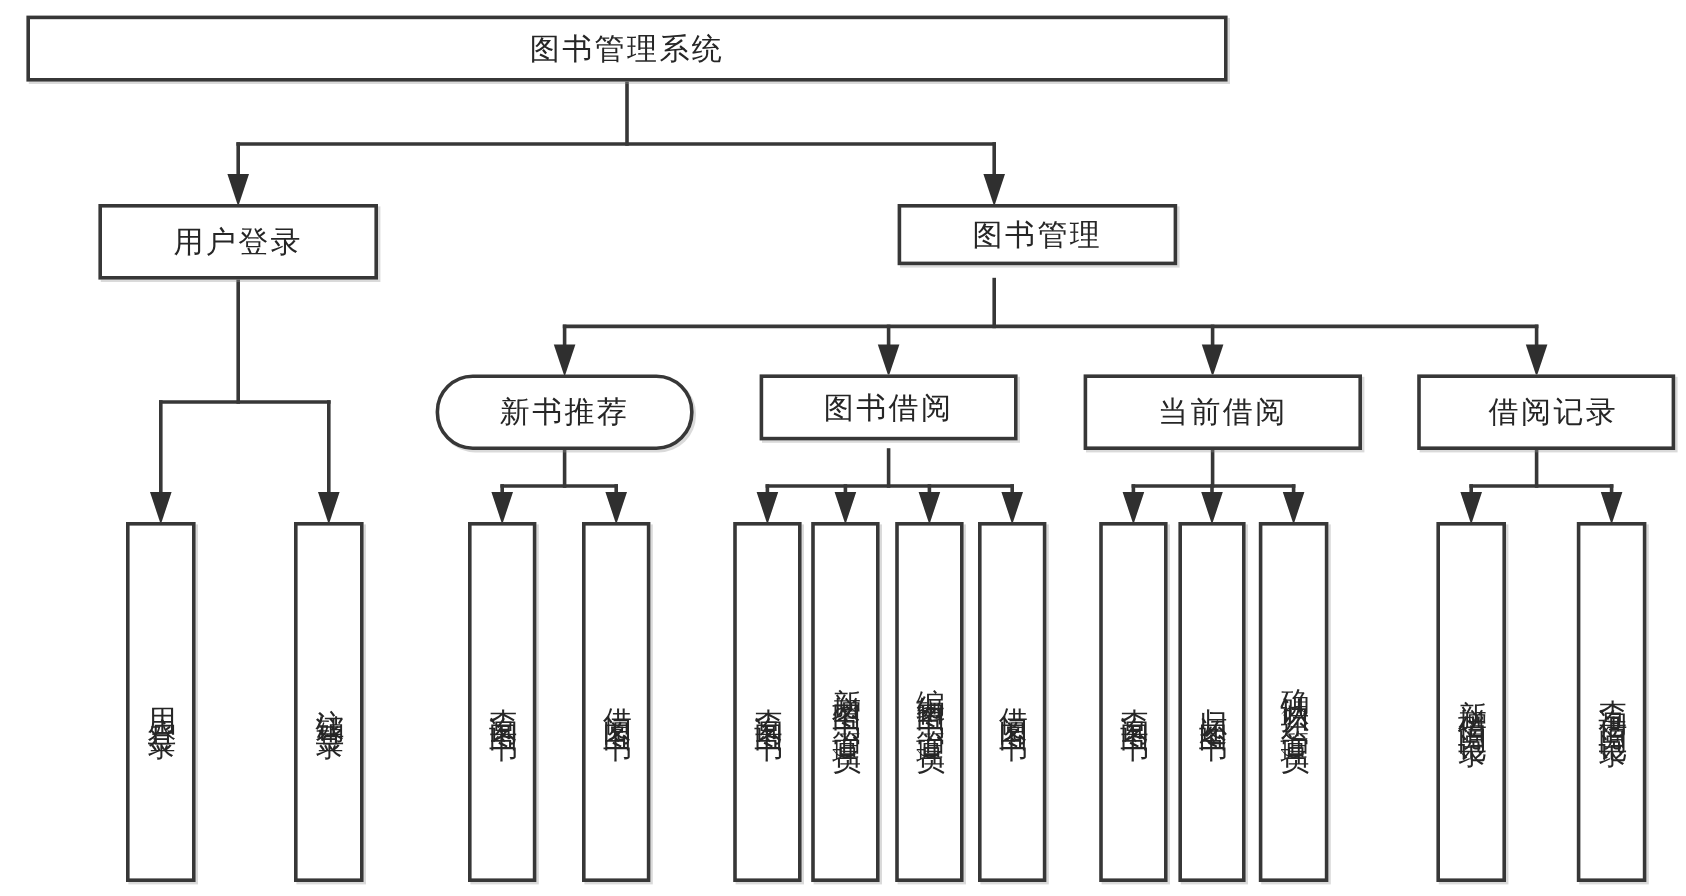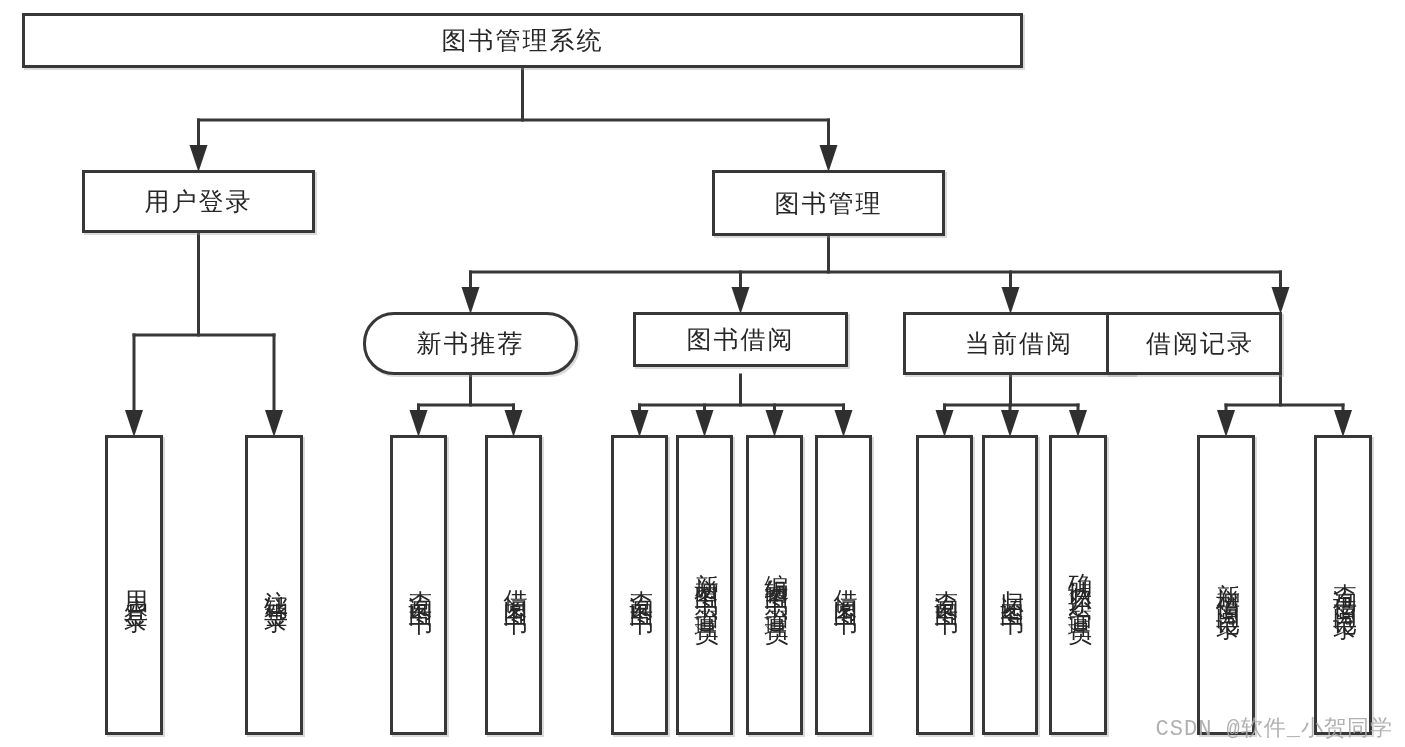--- a/index.html
+++ b/index.html
@@ -2,21 +2,21 @@
 <html><head>
 <meta charset="utf-8">
 <style>
   html, body { margin: 0; padding: 0; background: #ffffff; }
   .stage {
     position: relative;
     width: 1405px;
     height: 747px;
     background: #ffffff;
     overflow: hidden;
-    font-family: Liberation Mono, monospace;
+    font-family: Liberation Serif, serif;
   }
   #connectors {
     position: absolute;
     left: 0; top: 0;
     width: 1405px; height: 747px;
     z-index: 1;
   }
   #nodes { position: absolute; left: 0; top: 0; z-index: 2; }
   .node {
     position: absolute;
@@ -109,33 +109,33 @@
       <line x1="1343" y1="405" x2="1343" y2="415" stroke="#373737" stroke-width="3" stroke-linecap="square"></line>
       <polygon points="1334,410 1352,410 1343,437" fill="#2f2f2f"></polygon>
     </svg>
   <div id="nodes">
       <div class="node horizontal" style="left: 22px; top: 13px; width: 1001px; height: 55px;">
         <span class="label">图书管理系统</span>
       </div>
       <div class="node horizontal" style="left: 82px; top: 170px; width: 233px; height: 63px;">
         <span class="label">用户登录</span>
       </div>
-      <div class="node horizontal" style="left: 712px; top: 170px; width: 233px; height: 66px;">
+      <div class="node horizontal" style="left: 748px; top: 170px; width: 233px; height: 51px;">
         <span class="label">图书管理</span>
       </div>
       <div class="node horizontal" style="left: 363px; top: 312px; width: 215px; height: 63px; border-radius: 31px;">
         <span class="label">新书推荐</span>
       </div>
       <div class="node horizontal" style="left: 633px; top: 312px; width: 215px; height: 55px;">
         <span class="label">图书借阅</span>
       </div>
       <div class="node horizontal" style="left: 903px; top: 312px; width: 232px; height: 63px;">
         <span class="label">当前借阅</span>
       </div>
-      <div class="node horizontal" style="left: 1106px; top: 312px; width: 176px; height: 63px; padding-left: 12px;">
+      <div class="node horizontal" style="left: 1181px; top: 312px; width: 215px; height: 63px; padding-left: 12px;">
         <span class="label">借阅记录</span>
       </div>
       <div class="node vertical" style="left: 105px; top: 435px; width: 58px; height: 300px;">
         <span class="label">用户登录</span>
       </div>
       <div class="node vertical" style="left: 245px; top: 435px; width: 58px; height: 300px;">
         <span class="label">注销登录</span>
       </div>
       <div class="node vertical" style="left: 390px; top: 435px; width: 57px; height: 300px;">
         <span class="label">查询图书</span>
@@ -164,14 +164,13 @@
       <div class="node vertical" style="left: 1049px; top: 435px; width: 58px; height: 300px;">
         <span class="label">确认归还（管理员）</span>
       </div>
       <div class="node vertical" style="left: 1197px; top: 435px; width: 58px; height: 300px;">
         <span class="label">新增借阅记录</span>
       </div>
       <div class="node vertical" style="left: 1314px; top: 435px; width: 58px; height: 300px;">
         <span class="label">查询借阅记录</span>
       </div>
     </div>
-  <div class="watermark">CSDN @软件_小贺同学</div>
 </div>
 
 </body></html>

